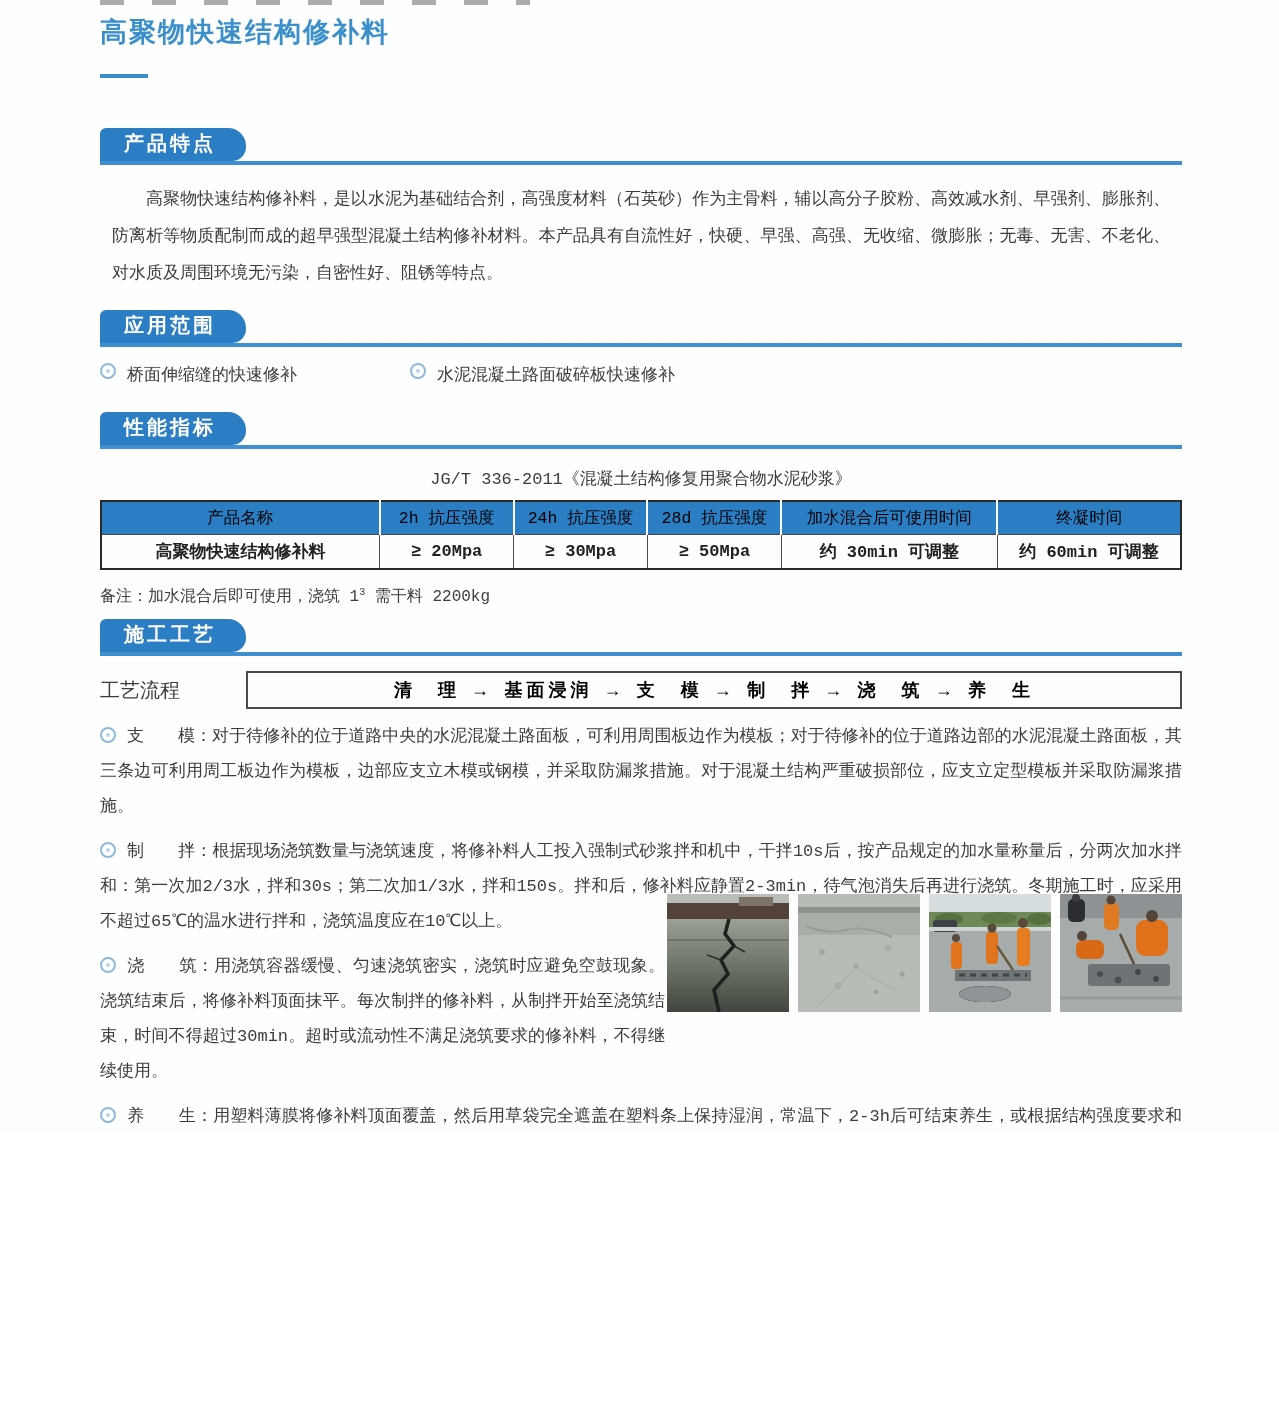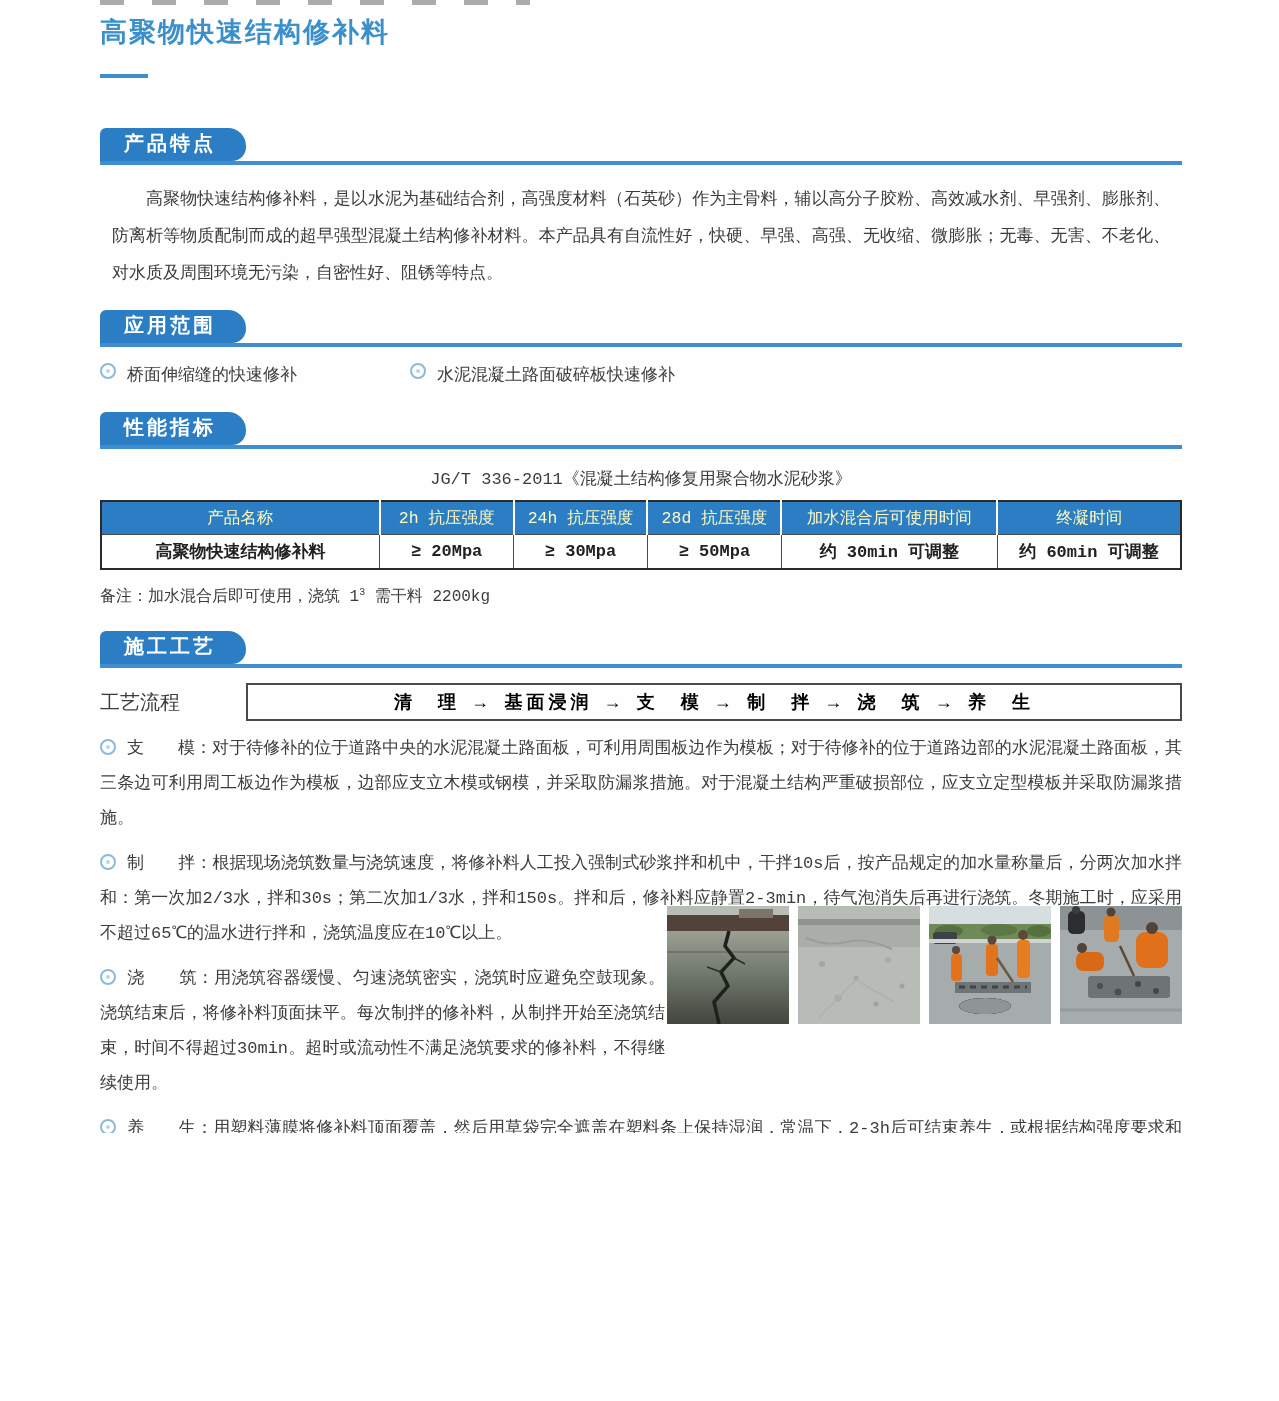--- a/index.html
+++ b/index.html
@@ -10,36 +10,36 @@
   .top-artifact{position:absolute;top:0;left:100px;width:430px;height:5px;opacity:.5;
     background:repeating-linear-gradient(90deg,#55585c 0 24px,transparent 24px 52px);}
 
   .title{margin:14px 0 0;font-size:27px;font-weight:bold;color:#3b90cb;letter-spacing:2px;}
   .title-dash{width:48px;height:4px;background:#3b90cb;margin-top:24px;}
 
   .section-head{border-bottom:4px solid #3f8ecf;line-height:0;}
   .tab{display:inline-block;background:#2b7ec3;color:#fff;font-size:20px;font-weight:bold;
        line-height:33px;padding:0 30px 0 24px;border-radius:6px 18px 14px 0;letter-spacing:3px;}
   .mt-features{margin-top:50px;} .mt-apps{margin-top:18px;} .mt-perf{margin-top:26px;}
-  .mt-proc{margin-top:24px;} .mt-store{margin-top:36px;}
+  .mt-proc{margin-top:12px;} .mt-store{margin-top:36px;}
 
   .para{font-size:17px;line-height:37px;margin:16px 12px 0;text-indent:2em;text-align:justify;}
 
   .bullet{display:inline-block;vertical-align:-2px;width:12px;height:12px;flex:none;
           border:2px solid #8fb9d8;border-radius:50%;position:relative;margin-right:11px;}
   .bullet::after{content:"";position:absolute;left:2px;top:2px;right:2px;bottom:2px;
           border:2px solid #fff;border-radius:50%;background:#b9d4e6;}
 
   .apps{display:flex;margin-top:16px;font-size:17px;}
   .app-item{display:flex;align-items:flex-start;}
   .app-item:first-child{width:310px;flex:none;}
 
   .std-caption{text-align:center;font-size:17px;margin-top:18px;}
   .tbl{width:100%;border-collapse:collapse;margin-top:10px;font-size:17px;border:2px solid #2a2a2a;}
-  .tbl th{background:#2b7ec3;color:#fef9c3;font-weight:500;padding:5px 4px;font-size:16.5px;
+  .tbl th{background:#2b7ec3;color:#000000;font-weight:500;padding:5px 4px;font-size:16.5px;
           border-left:2px solid #fff;}
   .tbl th:first-child{border-left:none;}
   .tbl td{border:1px solid #4a4a4a;font-weight:bold;text-align:center;padding:5px 4px;color:#222;}
   .tbl-note{font-size:16px;margin-top:16px;}
   .tbl-note sup{font-size:10px;}
 
   .flow-row{display:flex;align-items:stretch;margin-top:15px;}
   .flow-label{font-size:20px;width:146px;flex:none;display:flex;align-items:center;}
   .flow-box{flex:1;border:2px solid #4a4a4a;display:flex;align-items:center;justify-content:center;
             font-size:18px;font-weight:600;letter-spacing:4px;padding:5px 0;color:#000000;}

